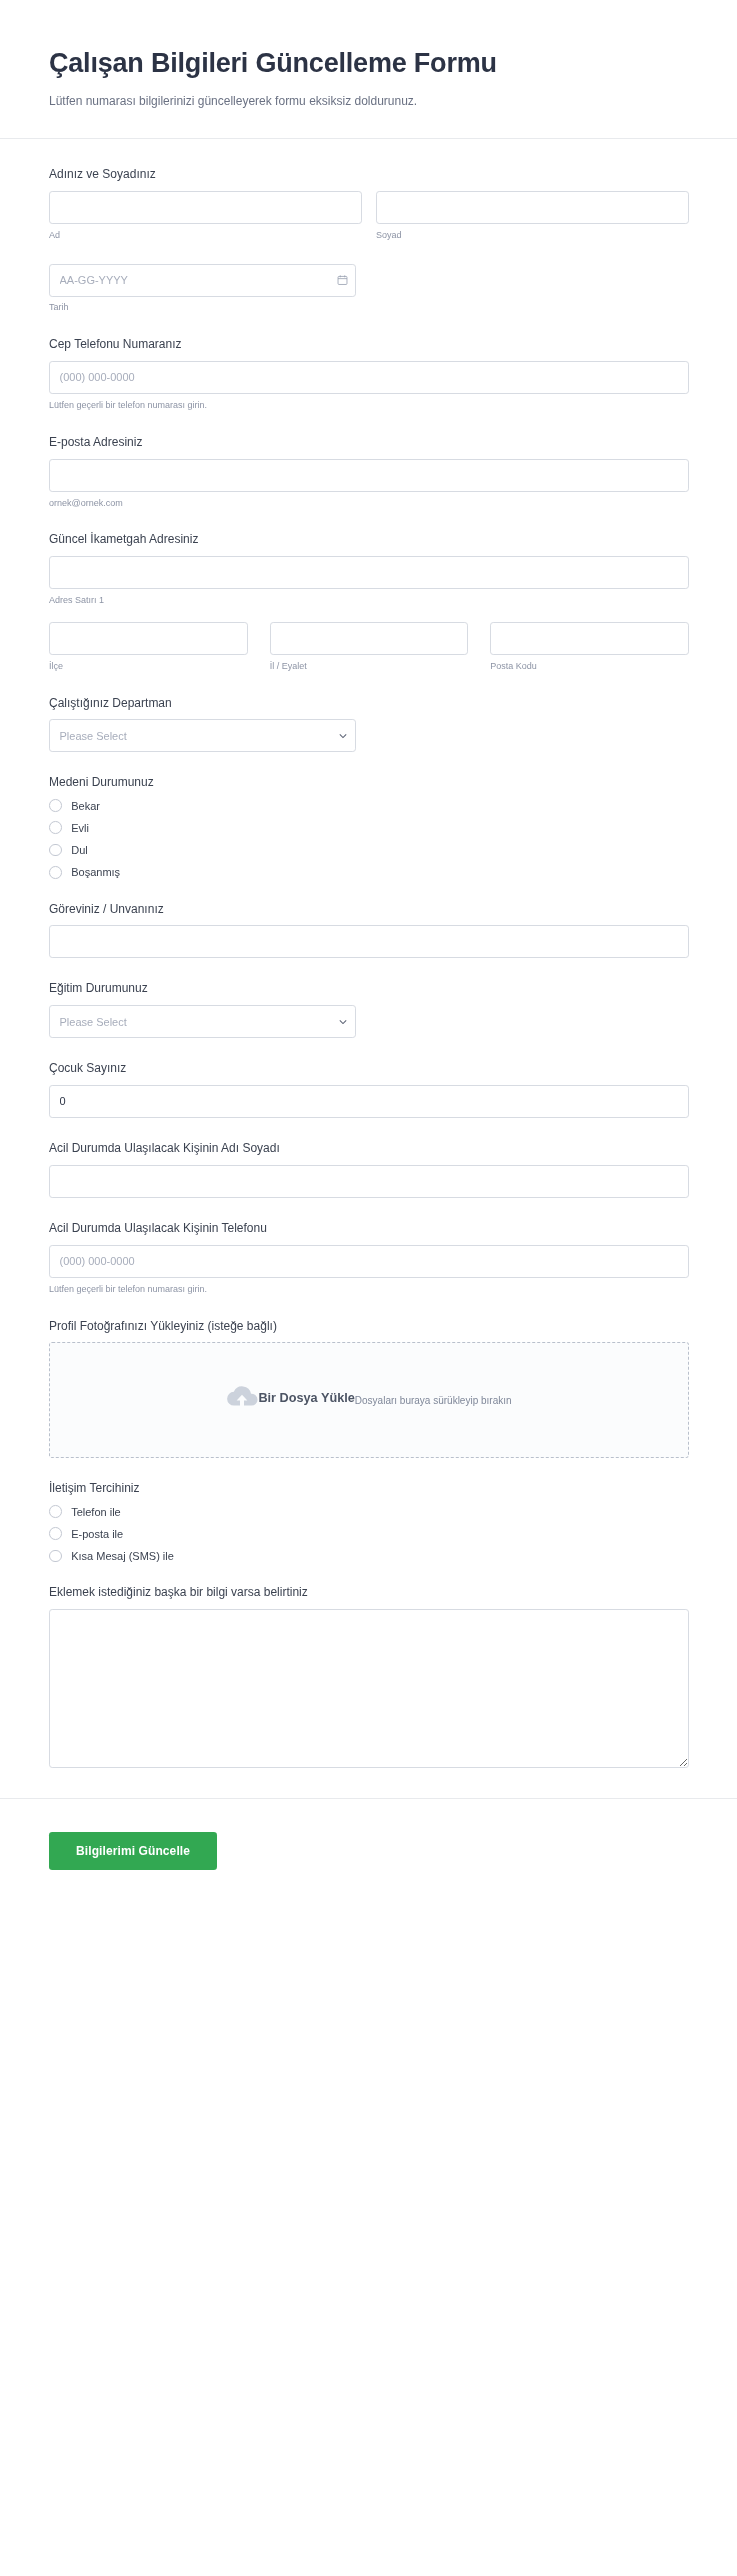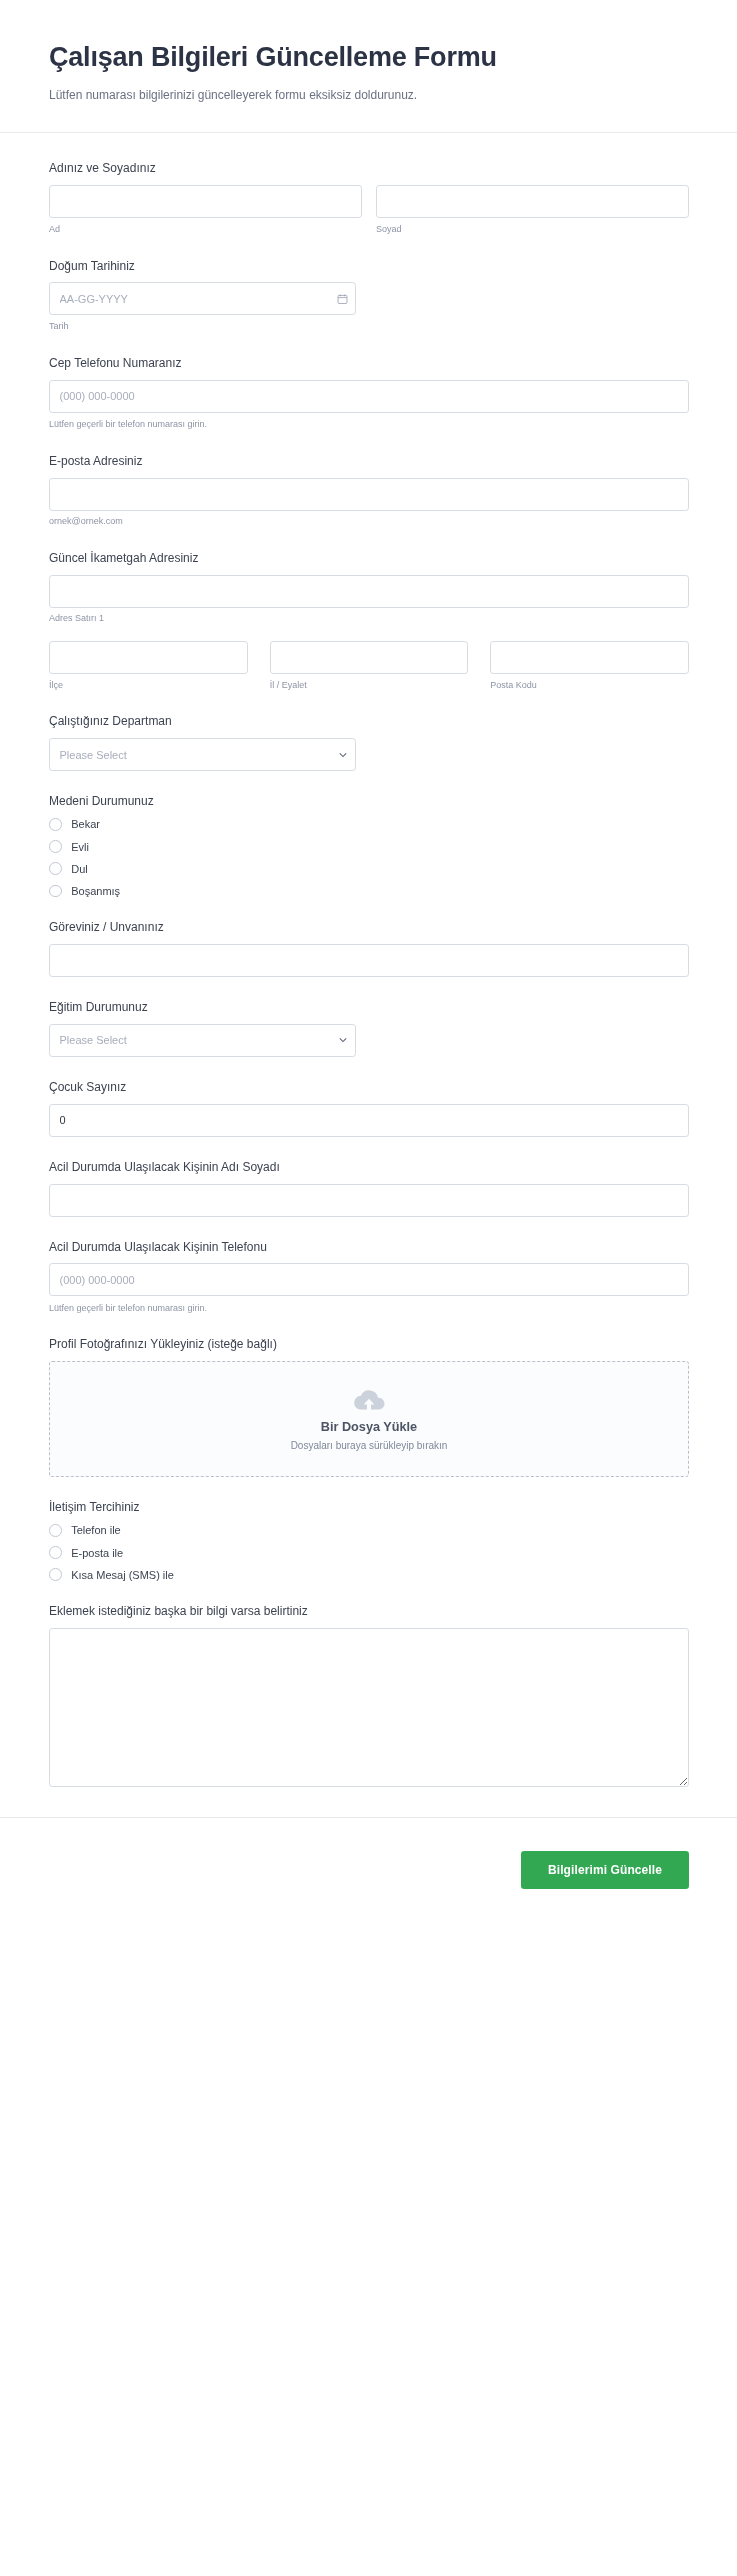--- a/index.html
+++ b/index.html
@@ -18,20 +18,21 @@
   .page {
     width: 738px;
     margin: 0 auto;
     background: #ffffff;
   }
 
   
   .form-header {
     padding: 41px 49px 28.6px 49px;
     border-bottom: 0.8px solid #e8eaed;
+    margin-top: 6px;
   }
   .form-title {
     font-size: 27px;
     line-height: 1.25;
     font-weight: bold;
     color: #2c3345;
     margin: 0 0 11px 0;
     letter-spacing: -0.2px;
   }
   .form-subtitle {
@@ -164,21 +165,20 @@
     color: #3b4250;
   }
 
   
   .upload-box {
     border: 0.8px dashed #b9c0cc;
     border-radius: 3.2px;
     background: #fbfcfd;
     height: 116px;
     display: flex;
-    flex-direction: column;
     align-items: center;
     justify-content: center;
     margin-top: 3.2px;
   }
   .upload-icon {
     width: 32px;
     height: 24px;
     margin-bottom: 8px;
     color: #ccd2dc;
   }
@@ -199,21 +199,21 @@
     resize: vertical;
     line-height: 1.5;
   }
 
   
   .form-footer {
     border-top: 0.8px solid #e8eaed;
     margin-top: 27px;
     padding: 33px 49px 43px 49px;
     display: flex;
-    justify-content: flex-end;
+    justify-content: flex-start;
   }
   .submit-btn {
     background: #32a852;
     color: #ffffff;
     font-family: "Liberation Sans", sans-serif;
     font-size: 12px;
     font-weight: bold;
     border: none;
     border-radius: 3.2px;
     padding: 12px 27px;
@@ -241,21 +241,20 @@
           <span class="sub-label">Ad</span>
         </div>
         <div>
           <input type="text" value="" style="">
           <span class="sub-label">Soyad</span>
         </div>
       </div>
     </div>
 
     <div class="field-block">
-      <label class="field-label">Doğum Tarihiniz</label>
       <div class="date-wrap">
         <input type="text" placeholder="AA-GG-YYYY" style="">
         <svg class="cal-icon" viewBox="0 0 16 16" fill="none" stroke="currentColor" stroke-width="1.2">
           <rect x="1.5" y="2.8" width="13" height="11.7" rx="1.4"></rect>
           <line x1="1.5" y1="6" x2="14.5" y2="6"></line>
           <line x1="4.8" y1="1.3" x2="4.8" y2="4.1"></line>
           <line x1="11.2" y1="1.3" x2="11.2" y2="4.1"></line>
         </svg>
       </div>
       <span class="sub-label">Tarih</span>

